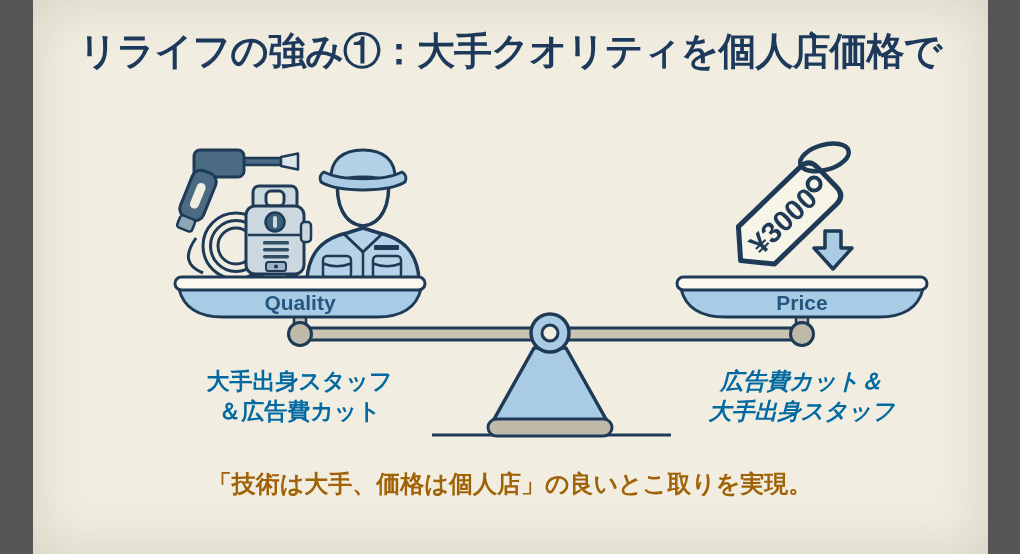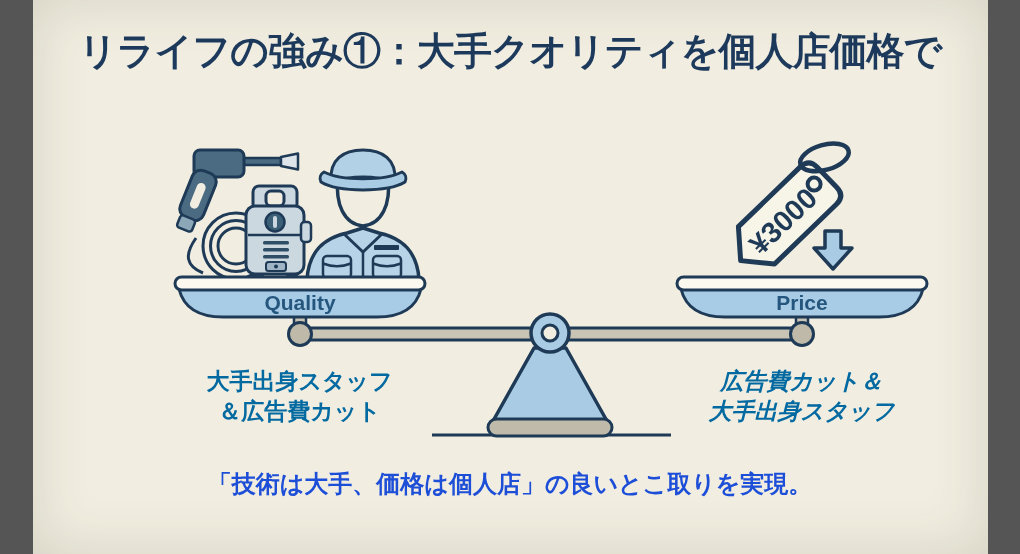--- a/index.html
+++ b/index.html
@@ -54,21 +54,21 @@
   .caption .line { display: block; }
   .footer {
     position: absolute;
     top: 467px;
     left: 0;
     width: 100%;
     text-align: center;
     font-size: 24px;
     line-height: 33px;
     font-weight: bold;
-    color: #1d4ed8;
+    color: #a16207;
   }
   .footer .line { display: block; }
   svg text {
     font-family: "Liberation Sans", sans-serif;
     font-weight: bold;
   }
 </style>
 </head>
 <body>
 

